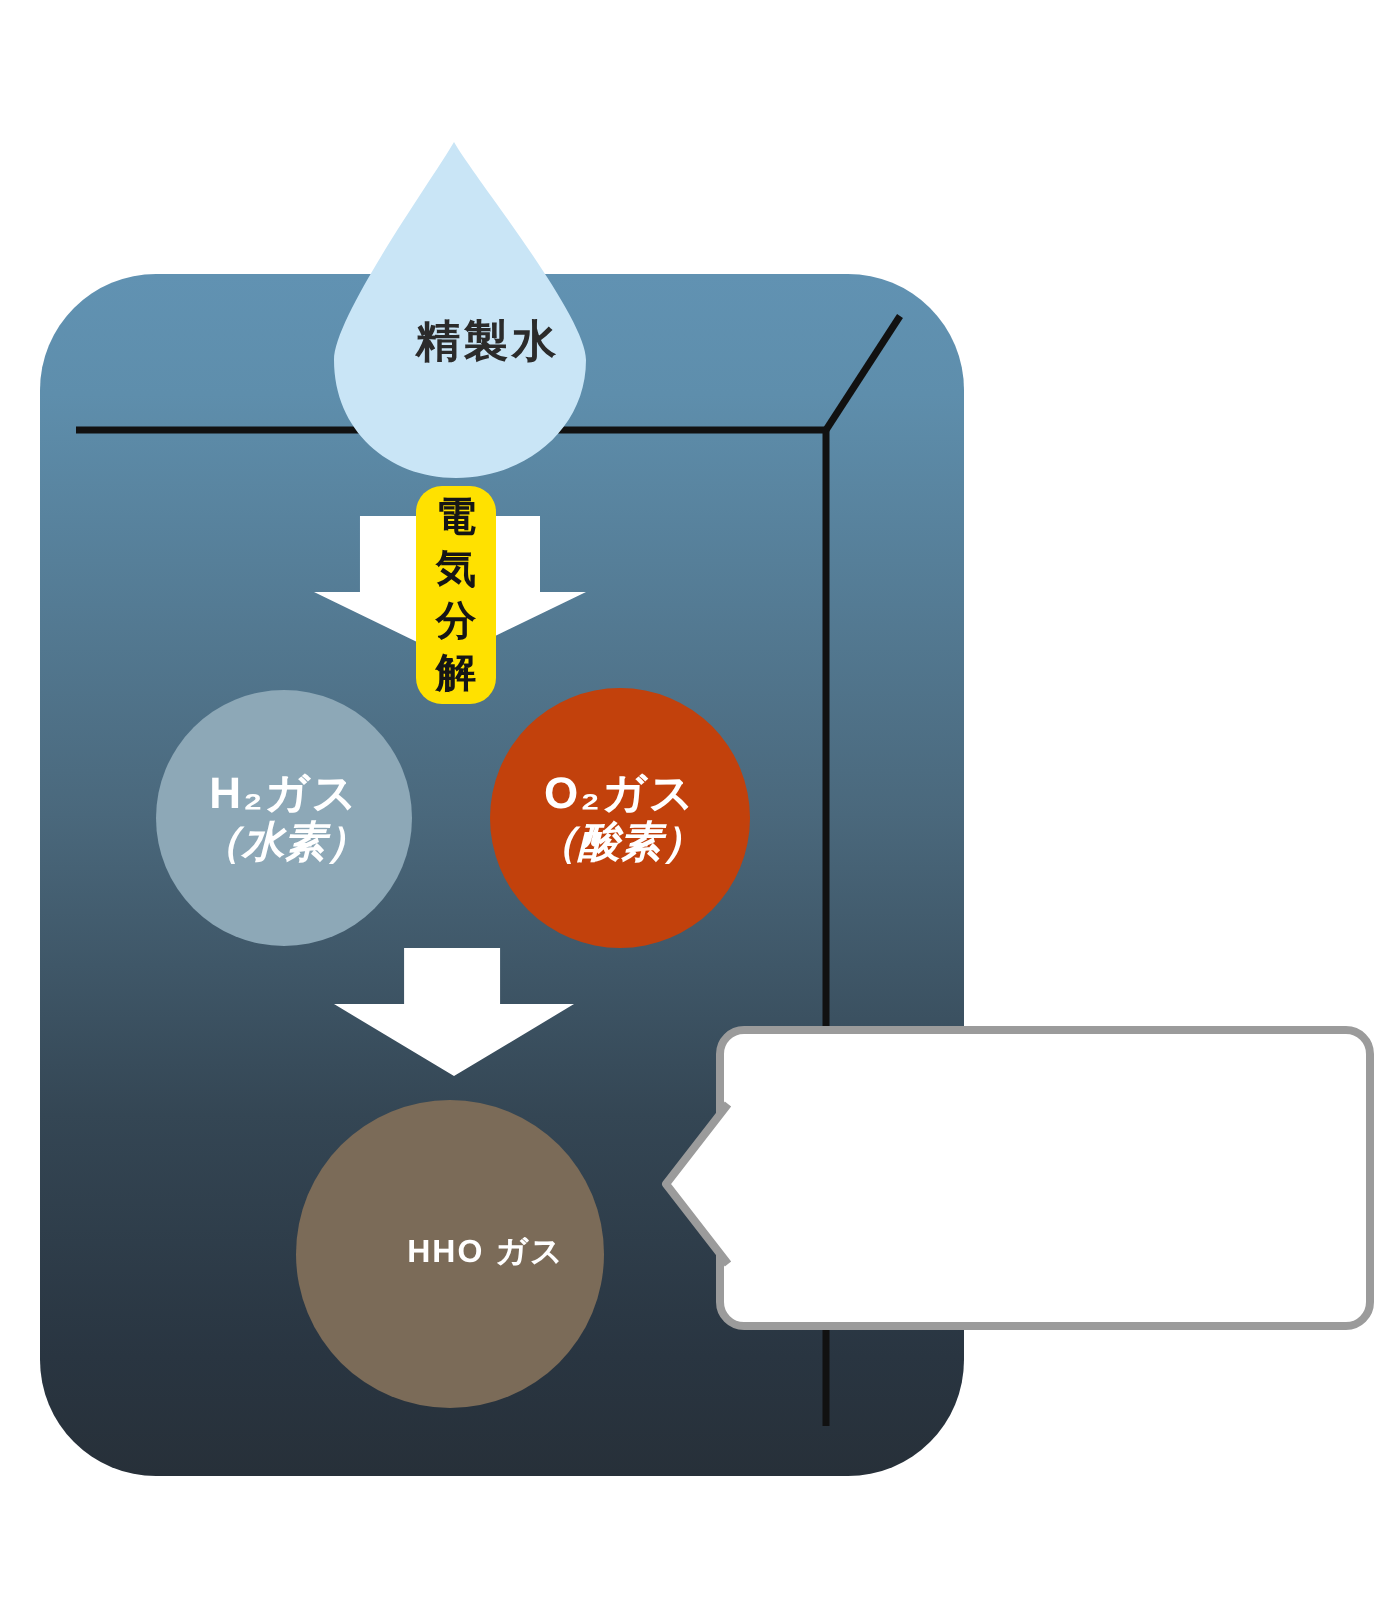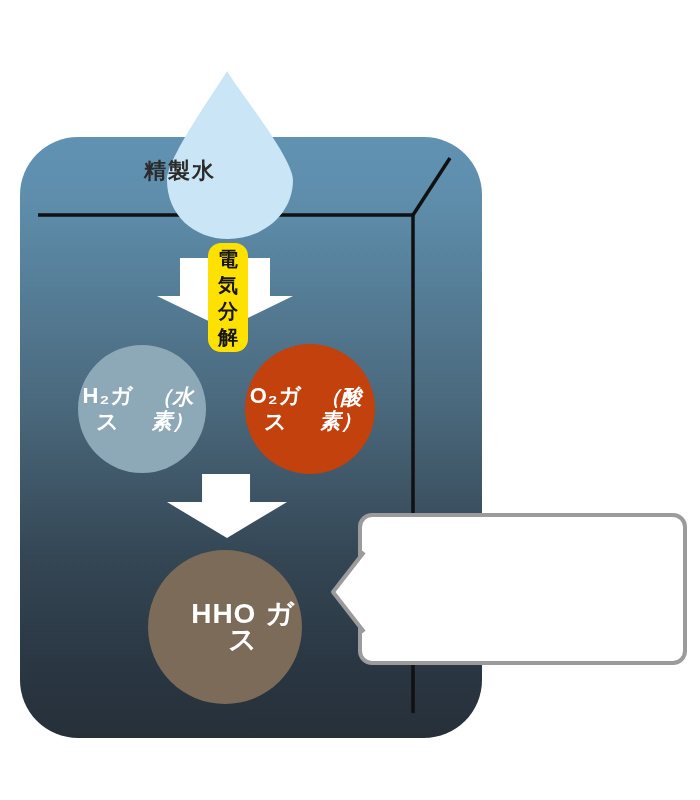--- a/index.html
+++ b/index.html
@@ -8,50 +8,50 @@
     font-family:"Liberation Sans","DejaVu Sans",sans-serif;
   }
   
   .tank{
     position:absolute;left:20px;top:137px;width:462px;height:601px;border-radius:58px;
     background:linear-gradient(180deg,#6192b2 0%,#5e8eac 10%,#4a687c 45%,#344654 70%,#293541 90%,#273039 100%);
   }
   .lines-svg,.drop-svg,.tail-svg{position:absolute;left:0;top:0;}
   
   .drop-label{
-    position:absolute;left:144px;top:156px;width:136px;
+    position:absolute;left:176px;top:156px;width:136px;text-align:center;
     font-size:22px;font-weight:bold;color:#2b2b2b;letter-spacing:2px;
   }
   
   .arrow{position:absolute;background:#ffffff;}
   .arrow1{
     left:157px;top:258px;width:136px;height:71px;
     clip-path:polygon(16.9% 0%,83.1% 0%,83.1% 53.5%,100% 53.5%,50% 100%,0% 53.5%,16.9% 53.5%);
   }
   .arrow2{
     left:167px;top:474px;width:120px;height:64px;
     clip-path:polygon(29.2% 0%,69.2% 0%,69.2% 43.8%,100% 43.8%,50% 100%,0% 43.8%,29.2% 43.8%);
   }
   
   .electro{
     position:absolute;left:208px;top:243px;width:40px;height:109px;border-radius:13px;
     background:#ffe100;display:flex;flex-direction:column;align-items:center;justify-content:center;
   }
   .electro span{font-size:20px;font-weight:bold;color:#151515;line-height:26px;}
   
   .circle{
-    position:absolute;border-radius:50%;display:flex;flex-direction:row;
+    position:absolute;border-radius:50%;display:flex;flex-direction:column;
     align-items:center;justify-content:center;text-align:center;color:#ffffff;font-weight:bold;
   }
   .c-h2{left:78px;top:345px;width:128px;height:128px;background:#8da8b7;}
   .c-o2{left:245px;top:344px;width:130px;height:130px;background:#c2410c;}
   .c-hho{left:148px;top:550px;width:154px;height:154px;background:#7b6b58;}
   .circle .t1{font-size:22px;line-height:26px;letter-spacing:1px;}
   .circle .t2{font-size:21px;line-height:24px;font-style:italic;}
-  .c-hho .t1{font-size:28px;letter-spacing:1px;margin-left:36px;}
+  .c-hho .t1{font-size:16px;letter-spacing:1px;margin-left:36px;}
   
   .callout{
     position:absolute;left:358px;top:513px;width:329px;height:152px;box-sizing:border-box;
     background:#ffffff;border:4px solid #9b9b9b;border-radius:14px;
     padding:11px 0 0 13px;
   }
   .callout .line{
     display:table;font-size:21px;font-weight:bold;color:#2d2d2d;line-height:27px;
     letter-spacing:0.5px;padding:0 5px 3px 2px;border-bottom:5px solid #e7332c;margin-bottom:6px;
   }

